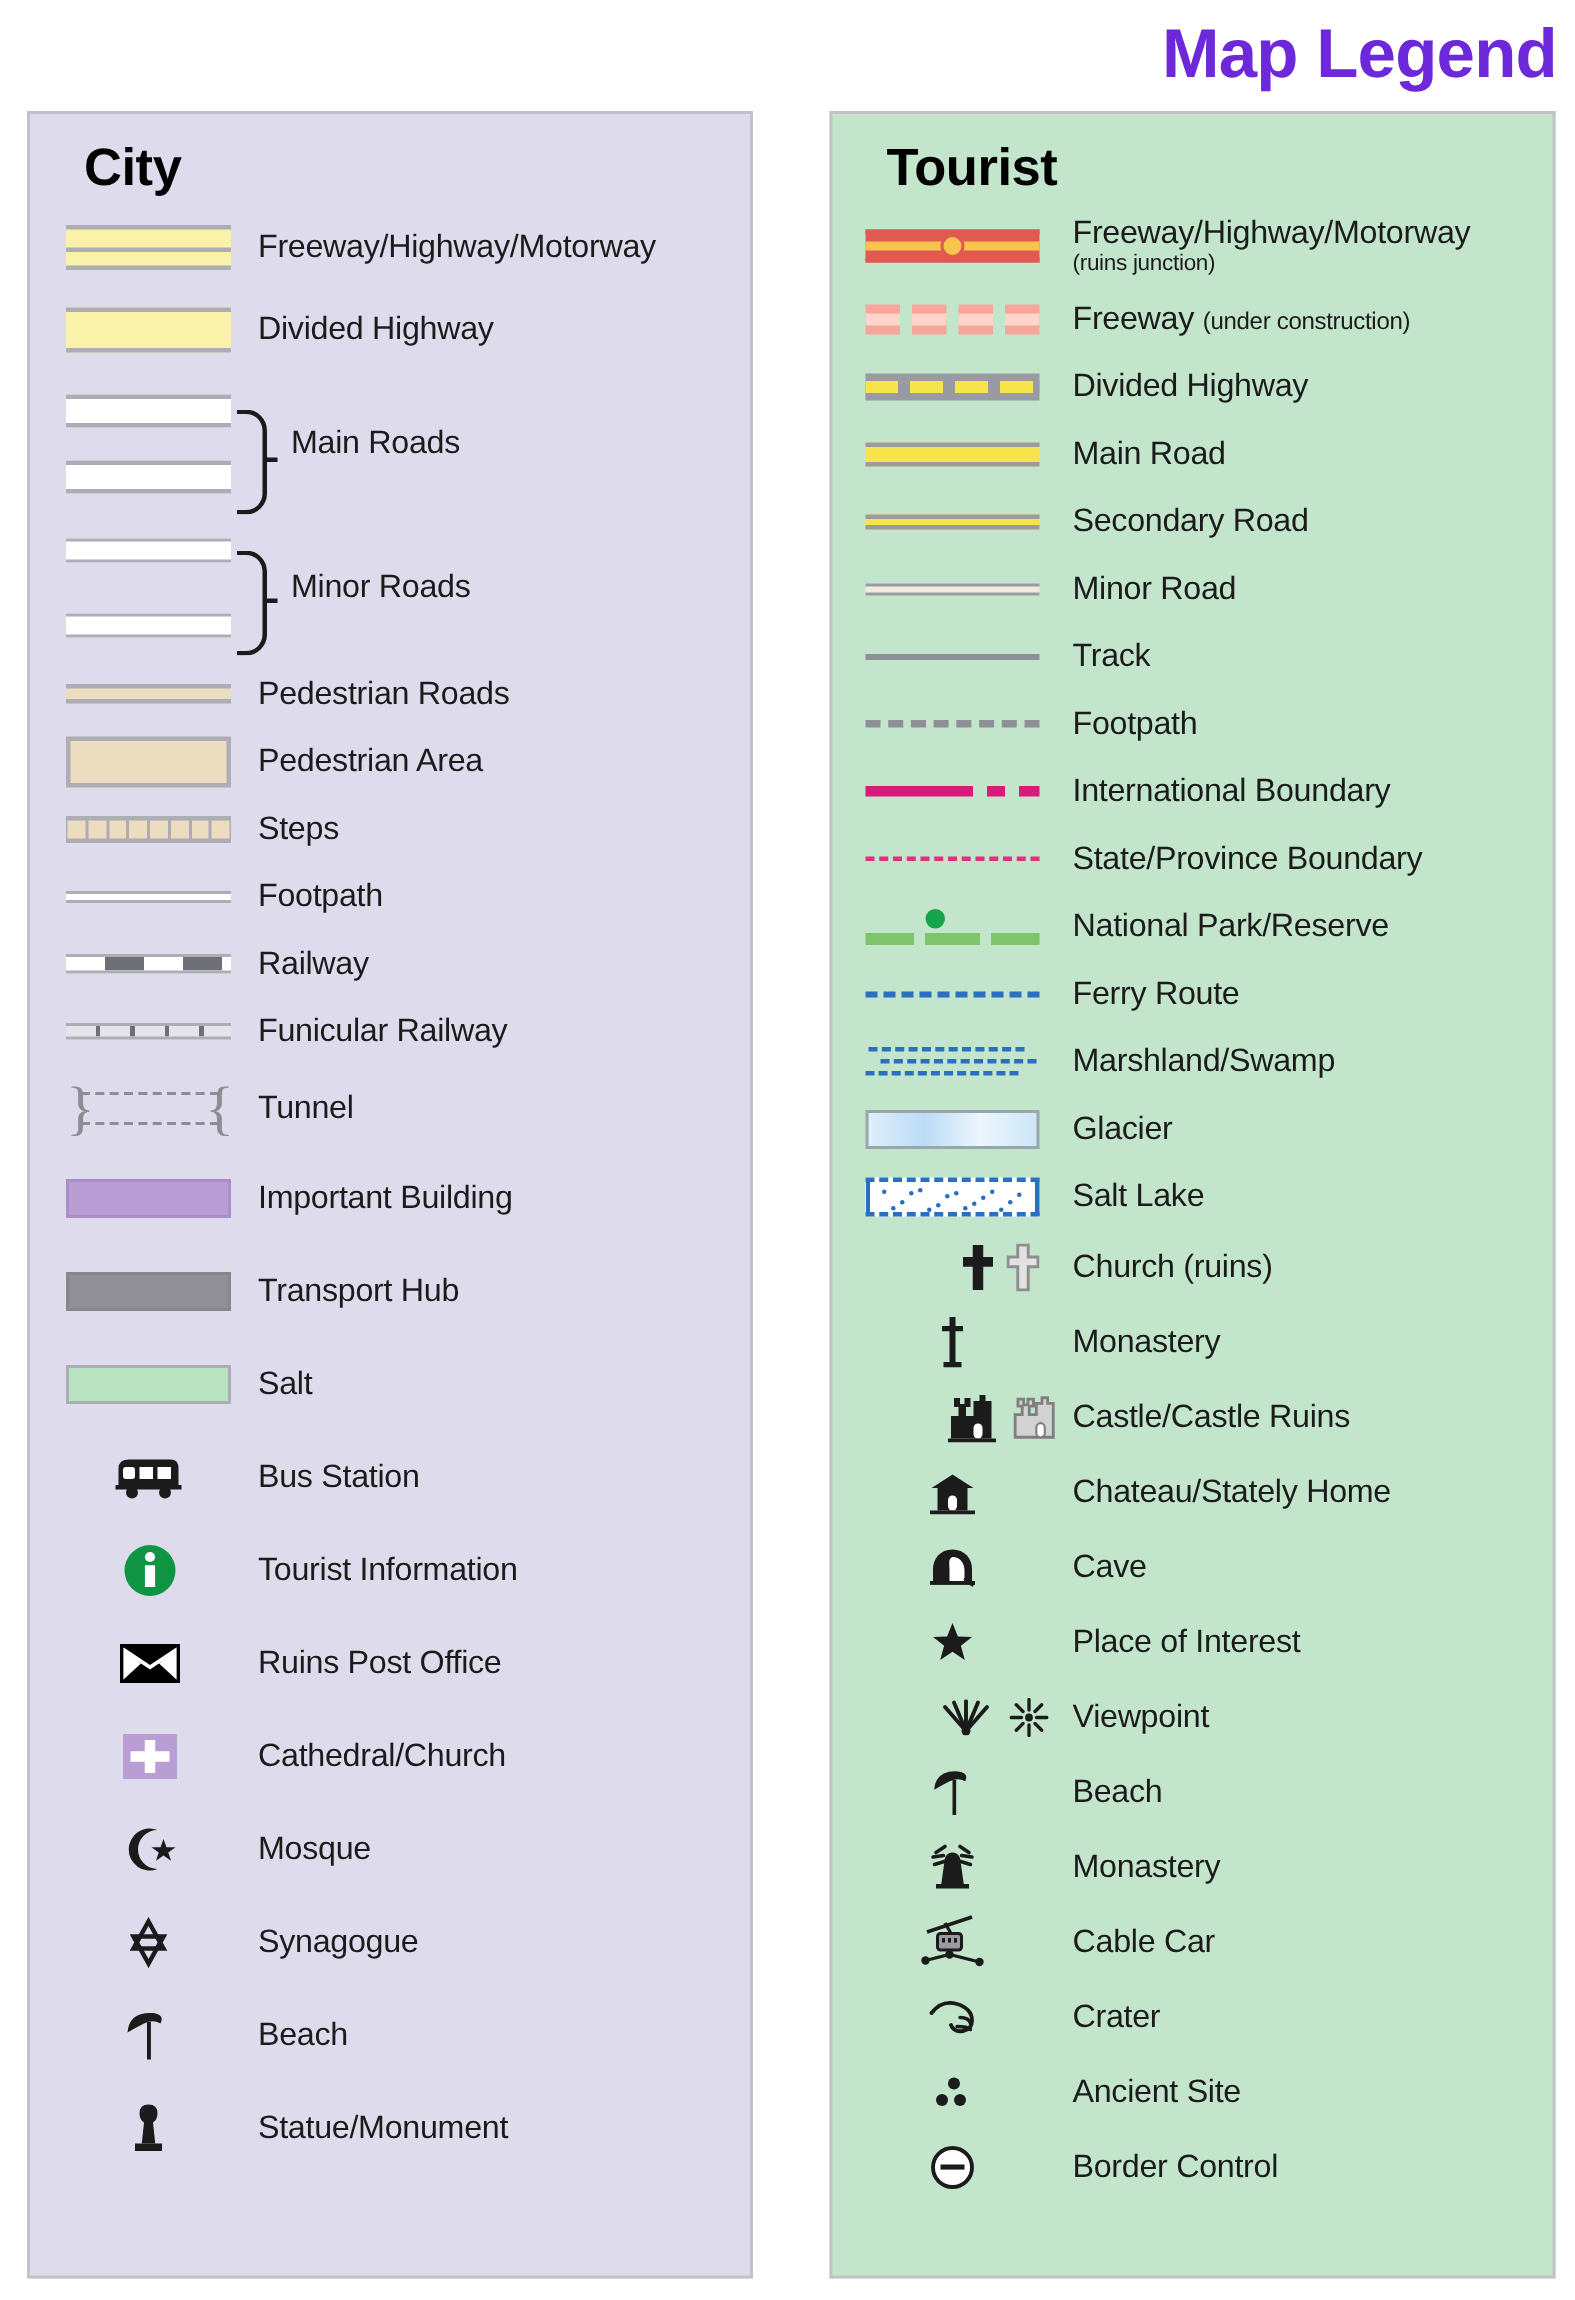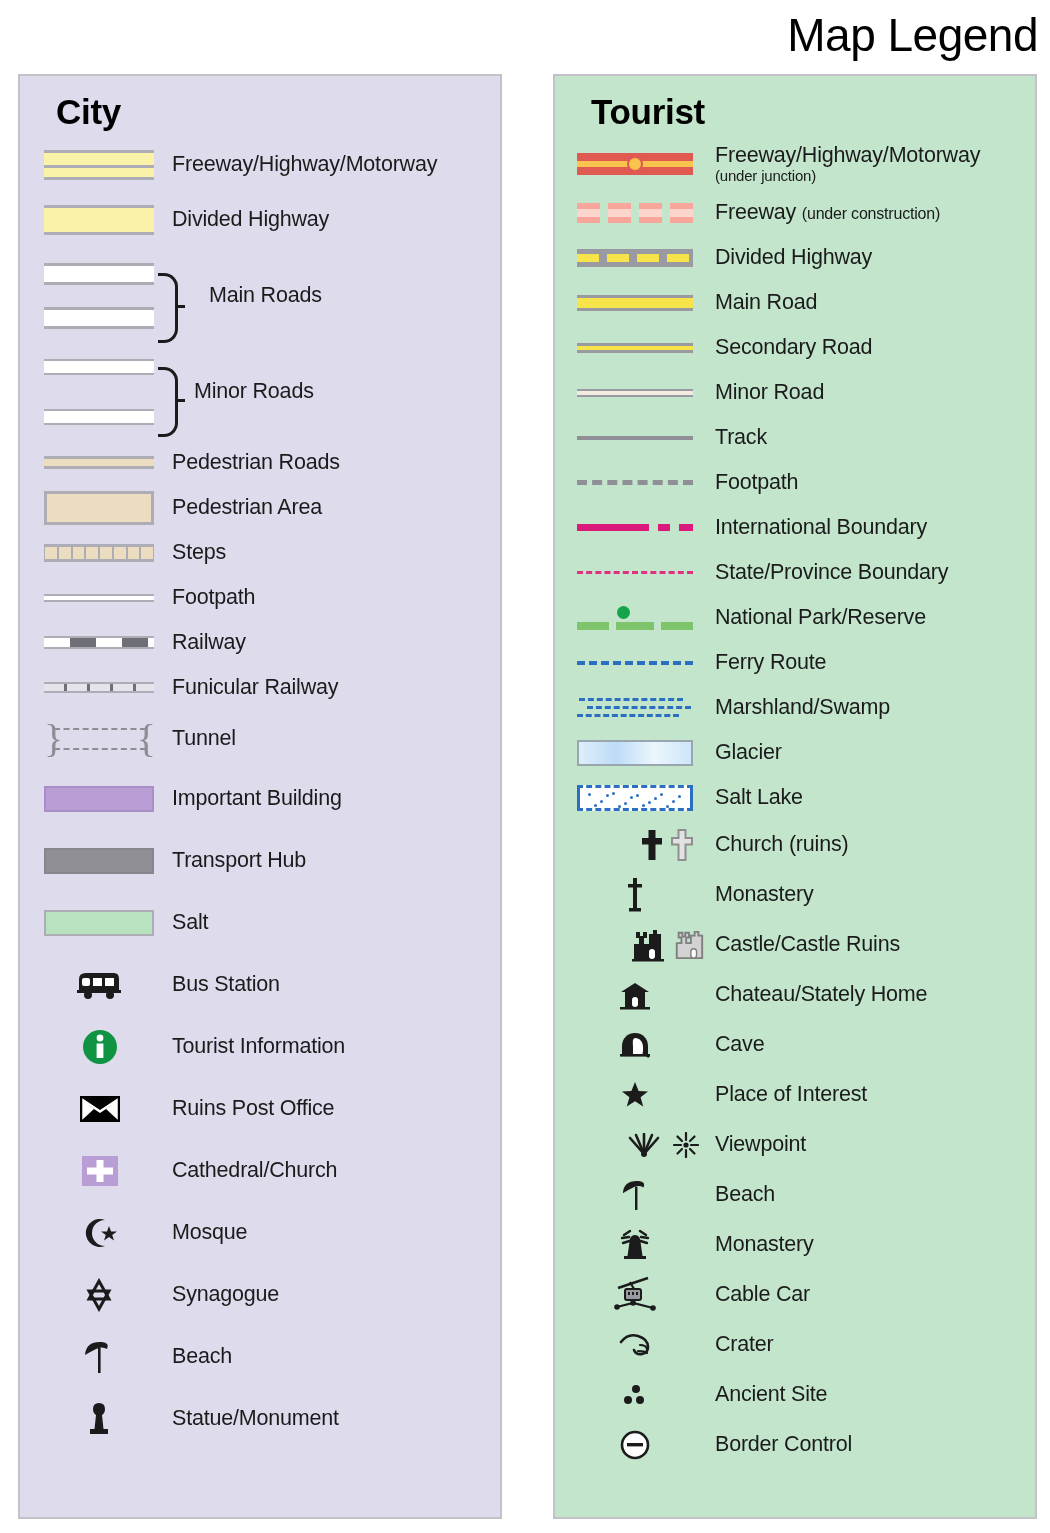--- a/index.html
+++ b/index.html
@@ -9,23 +9,23 @@
     font-family: "Liberation Sans", sans-serif;
     overflow: hidden;
   }
   #root { position: relative; width: 1050px; height: 1533px; }
 
   
   .page-title {
     position: absolute;
     right: 12px; top: 12px;
     font-size: 46px;
-    font-weight: normal;
+    font-weight: bold;
     letter-spacing: -0.5px;
-    color: #000000;
+    color: #6d28d9;
     line-height: 1;
     white-space: nowrap;
   }
 
   
   .panel {
     position: absolute;
     border: 2px solid #c2c2c8;
     padding: 0;
   }
@@ -383,21 +383,21 @@
         </div>
         <div class="lbl">Divided Highway</div>
       </div>
 
       <div class="row" style="height:96px">
         <div class="sym" style="flex-direction:column;gap:22px;align-items:flex-start;">
           <span class="city-white-road"></span>
           <span class="city-white-road"></span>
           <span class="brace-group" style="left:138px; top:10px; height:70px;"></span>
         </div>
-        <div class="lbl" style="margin-left:37px">Main Roads</div>
+        <div class="lbl" style="margin-left:22px">Main Roads</div>
       </div>
 
       <div class="row" style="height:96px">
         <div class="sym" style="flex-direction:column;gap:34px;align-items:flex-start;">
           <span class="city-white-road thin"></span>
           <span class="city-white-road thin"></span>
           <span class="brace-group" style="left:138px; top:8px; height:70px;"></span>
         </div>
         <div class="lbl" style="margin-left:22px">Minor Roads</div>
       </div>
@@ -585,21 +585,21 @@
 
       <div class="row" style="height:52px">
         <div class="sym">
           <span class="reg-line reg-freeway">
             <span class="fill"></span>
               <span class="junction"></span>
           </span>
         </div>
         <div class="lbl">
           <span>Freeway/Highway/Motorway</span>
-          <span class="sub">(under junction)</span>
+          <span class="sub">(ruins junction)</span>
         </div>
       </div>
 
       <div class="row">
         <div class="sym">
           <span class="reg-line reg-underconstruction">
             <i></i>
               <i></i>
               <i></i>
               <i></i>

